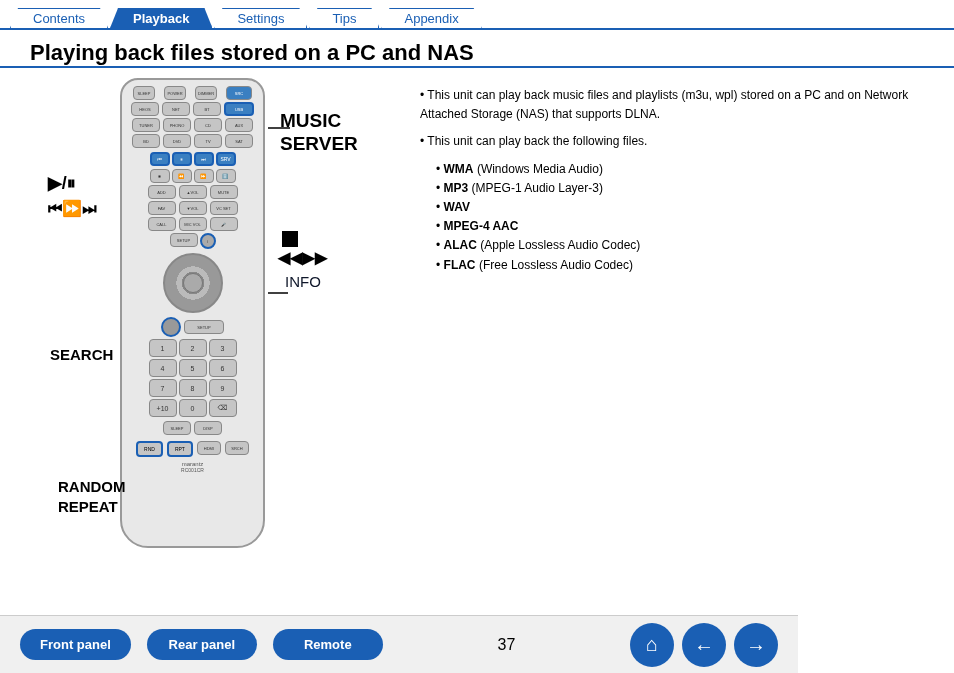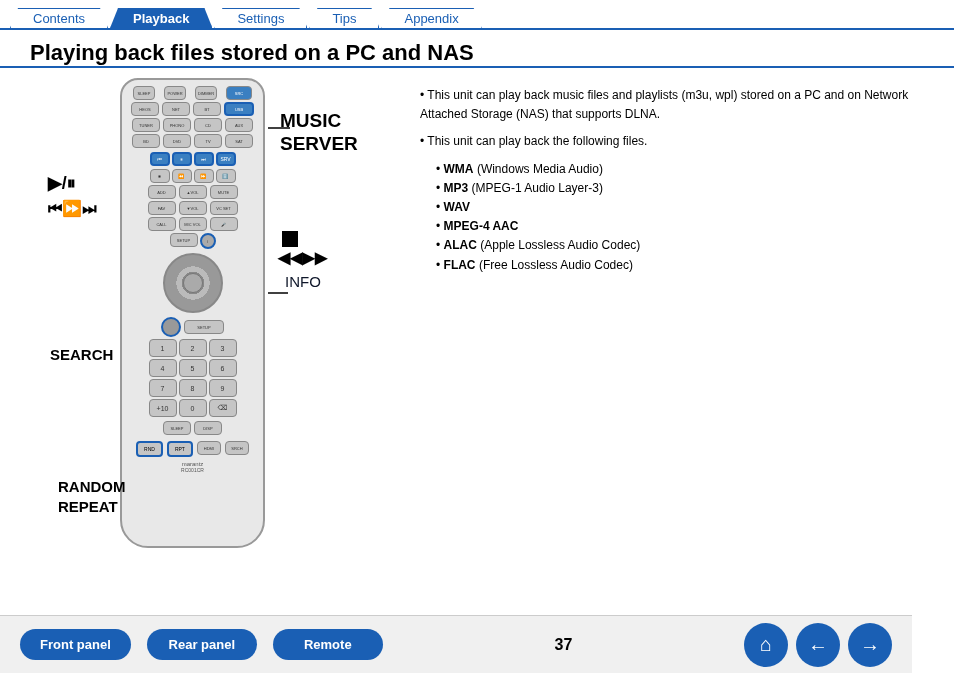--- a/index.html
+++ b/index.html
@@ -189,21 +189,21 @@
 
     .right-side p {
       margin-bottom: 8px;
     }
 
     
     .bottom-bar {
       position: absolute;
       bottom: 0;
       left: 0;
-      width: 912px;
+      width: 798px;
       height: 58px;
       background: #f0f0f0;
       border-top: 1px solid #ccc;
       display: flex;
       align-items: center;
       padding: 0 20px;
       gap: 16px;
     }
 
     .bottom-btn {
@@ -217,21 +217,21 @@
       cursor: pointer;
       min-width: 110px;
       text-align: center;
     }
 
     .page-num {
       flex: 1;
       text-align: center;
       font-size: 16px;
       color: #000;
-      font-weight: bold;
+      font-weight: normal;
     }
 
     .nav-icon-btn {
       width: 44px;
       height: 44px;
       border-radius: 50%;
       background: #1a5fb4;
       border: none;
       cursor: pointer;
       display: flex;

